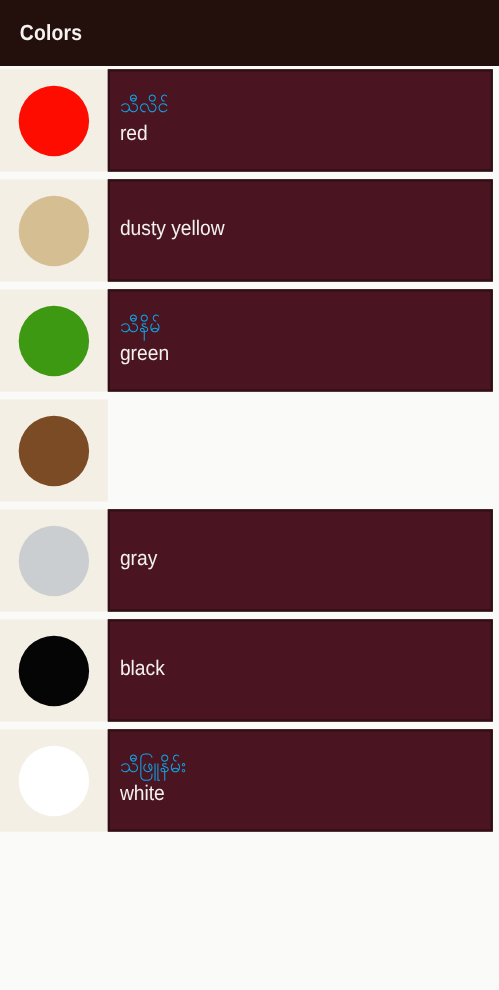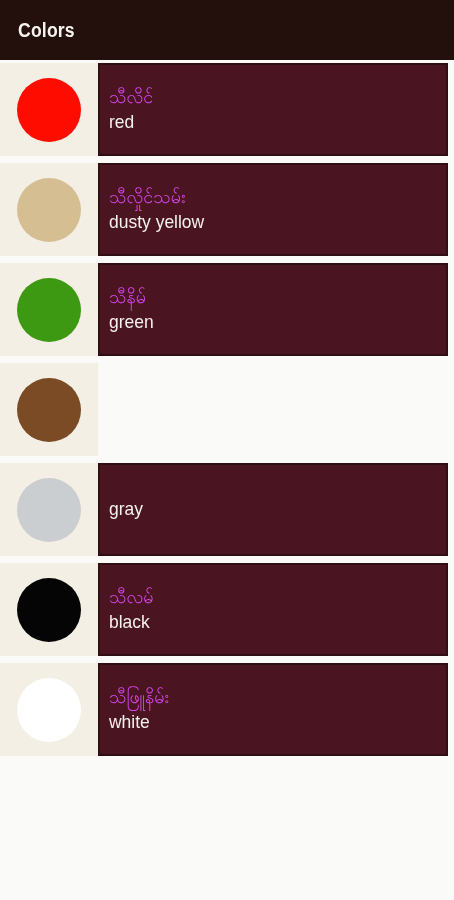--- a/index.html
+++ b/index.html
@@ -86,21 +86,21 @@
     border: 2px solid #2F0E14;
     box-sizing: border-box;
     display: flex;
     flex-direction: column;
     justify-content: center;
     padding-left: 9px;
     overflow: hidden;
   }
 
   .label-native {
-    color: #d946ef;
+    color: #0ea5e9;
     font-size: 18px;
     line-height: 1.22;
     font-family: "DejaVu Sans", "Liberation Sans", sans-serif;
     white-space: nowrap;
     margin-bottom: 3px;
   }
 
   .label-english {
     color: #F4F1EE;
     font-size: 19px;
@@ -134,21 +134,20 @@
         <div class="label-cell">
           <div class="label-native">သီလိင်</div>
           <div class="label-english">red</div>
         </div>
       </div>
       <div class="row">
         <div class="swatch-cell">
           <div class="swatch-dot" style="background: rgb(214, 190, 147);"></div>
         </div>
         <div class="label-cell">
-          <div class="label-native">သီလှိုင်သမ်း</div>
           <div class="label-english">dusty yellow</div>
         </div>
       </div>
       <div class="row">
         <div class="swatch-cell">
           <div class="swatch-dot" style="background: rgb(61, 153, 18);"></div>
         </div>
         <div class="label-cell">
           <div class="label-native">သီနိမ်</div>
           <div class="label-english">green</div>
@@ -165,21 +164,20 @@
         </div>
         <div class="label-cell">
           <div class="label-english">gray</div>
         </div>
       </div>
       <div class="row">
         <div class="swatch-cell">
           <div class="swatch-dot" style="background: rgb(5, 5, 5);"></div>
         </div>
         <div class="label-cell">
-          <div class="label-native">သီလမ်</div>
           <div class="label-english">black</div>
         </div>
       </div>
       <div class="row">
         <div class="swatch-cell">
           <div class="swatch-dot" style="background: rgb(255, 255, 255);"></div>
         </div>
         <div class="label-cell">
           <div class="label-native">သီဖြူနိမ်း</div>
           <div class="label-english">white</div>

